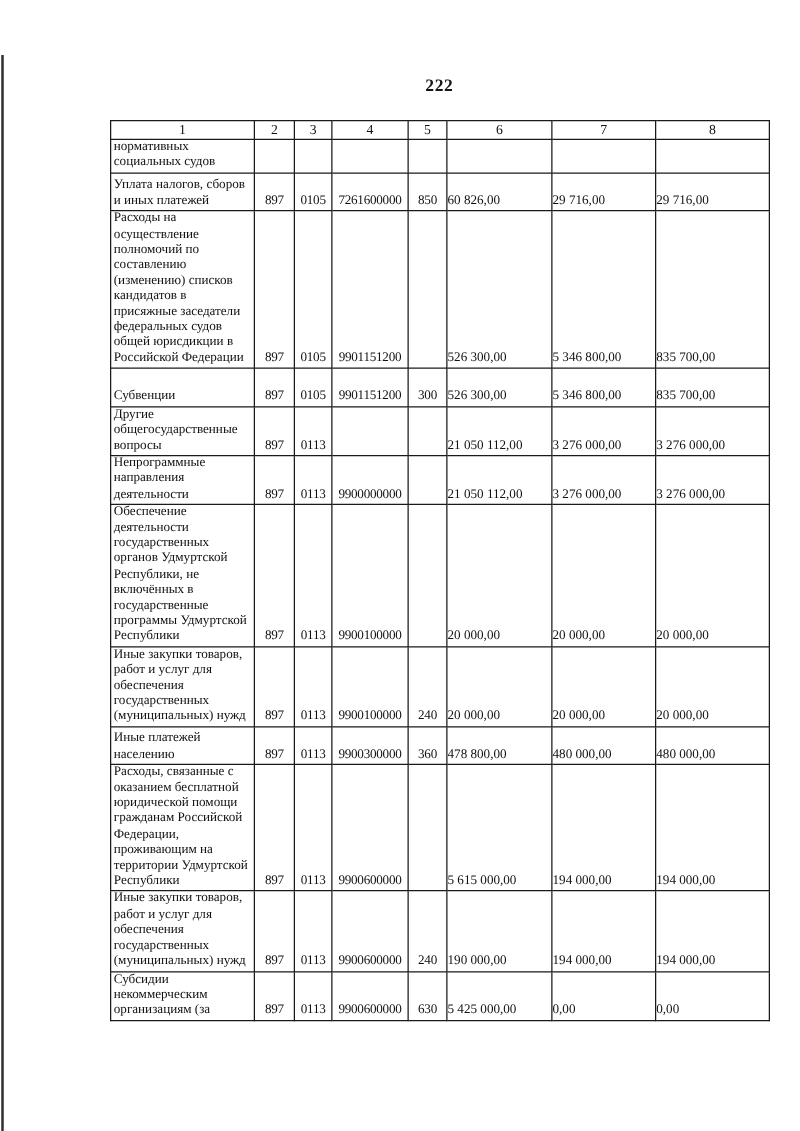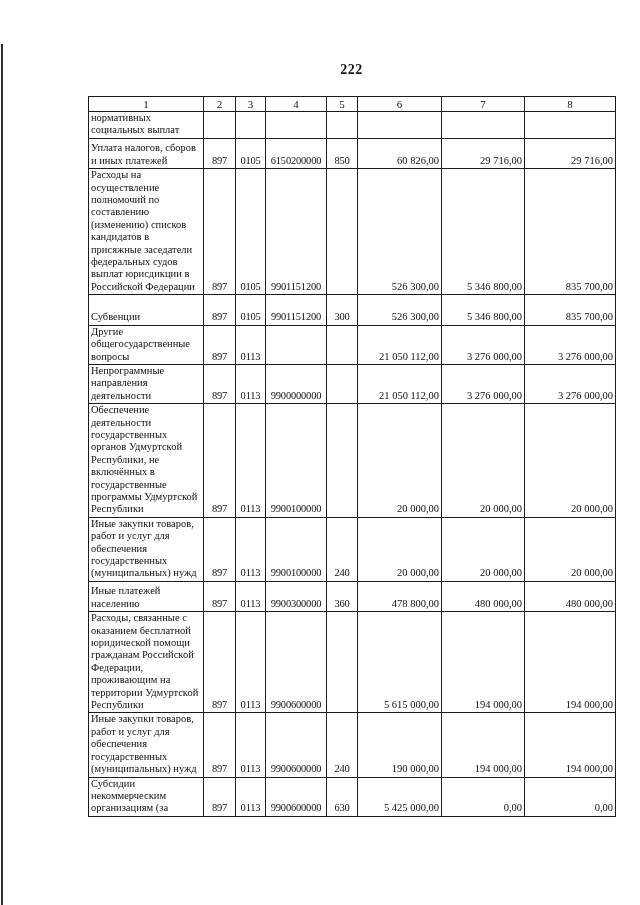--- a/index.html
+++ b/index.html
@@ -51,21 +51,21 @@
   table.budget-table th {
     height: 15px;
     text-align: center;
     vertical-align: middle;
     font-size: 11px;
     line-height: 12px;
     padding: 0;
   }
   td.col-name   { text-align: left;  padding: 0 1px 1px 2px; }
   td.col-code   { text-align: center; padding: 2px 0 1px 0; letter-spacing: -0.2px; }
-  td.col-amount { text-align: right; padding: 16px 2px 1px 0; }
+  td.col-amount { padding: 16px 2px 1px 0; }
 </style>
 </head>
 <body>
 
 <div class="page">
   <div class="edge-line"></div>
   <div class="page-number">222</div>
 
   <table class="budget-table">
     <colgroup>
@@ -85,41 +85,41 @@
           <th>3</th>
           <th>4</th>
           <th>5</th>
           <th>6</th>
           <th>7</th>
           <th>8</th>
         </tr>
     </thead>
     <tbody>
         <tr>
-          <td class="col-name">нормативных социальных выплат</td>
+          <td class="col-name">нормативных социальных судов</td>
           <td class="col-code"></td>
           <td class="col-code"></td>
           <td class="col-code"></td>
           <td class="col-code"></td>
           <td class="col-amount"></td>
           <td class="col-amount"></td>
           <td class="col-amount"></td>
         </tr>
         <tr>
           <td class="col-name">Уплата налогов, сборов и иных платежей</td>
           <td class="col-code">897</td>
           <td class="col-code">0105</td>
-          <td class="col-code">6150200000</td>
+          <td class="col-code">7261600000</td>
           <td class="col-code">850</td>
           <td class="col-amount">60 826,00</td>
           <td class="col-amount">29 716,00</td>
           <td class="col-amount">29 716,00</td>
         </tr>
         <tr>
-          <td class="col-name">Расходы на осуществление полномочий по составлению (изменению) списков кандидатов в присяжные заседатели федеральных судов выплат юрисдикции в Российской Федерации</td>
+          <td class="col-name">Расходы на осуществление полномочий по составлению (изменению) списков кандидатов в присяжные заседатели федеральных судов общей юрисдикции в Российской Федерации</td>
           <td class="col-code">897</td>
           <td class="col-code">0105</td>
           <td class="col-code">9901151200</td>
           <td class="col-code"></td>
           <td class="col-amount">526 300,00</td>
           <td class="col-amount">5 346 800,00</td>
           <td class="col-amount">835 700,00</td>
         </tr>
         <tr>
           <td class="col-name">Субвенции</td>

